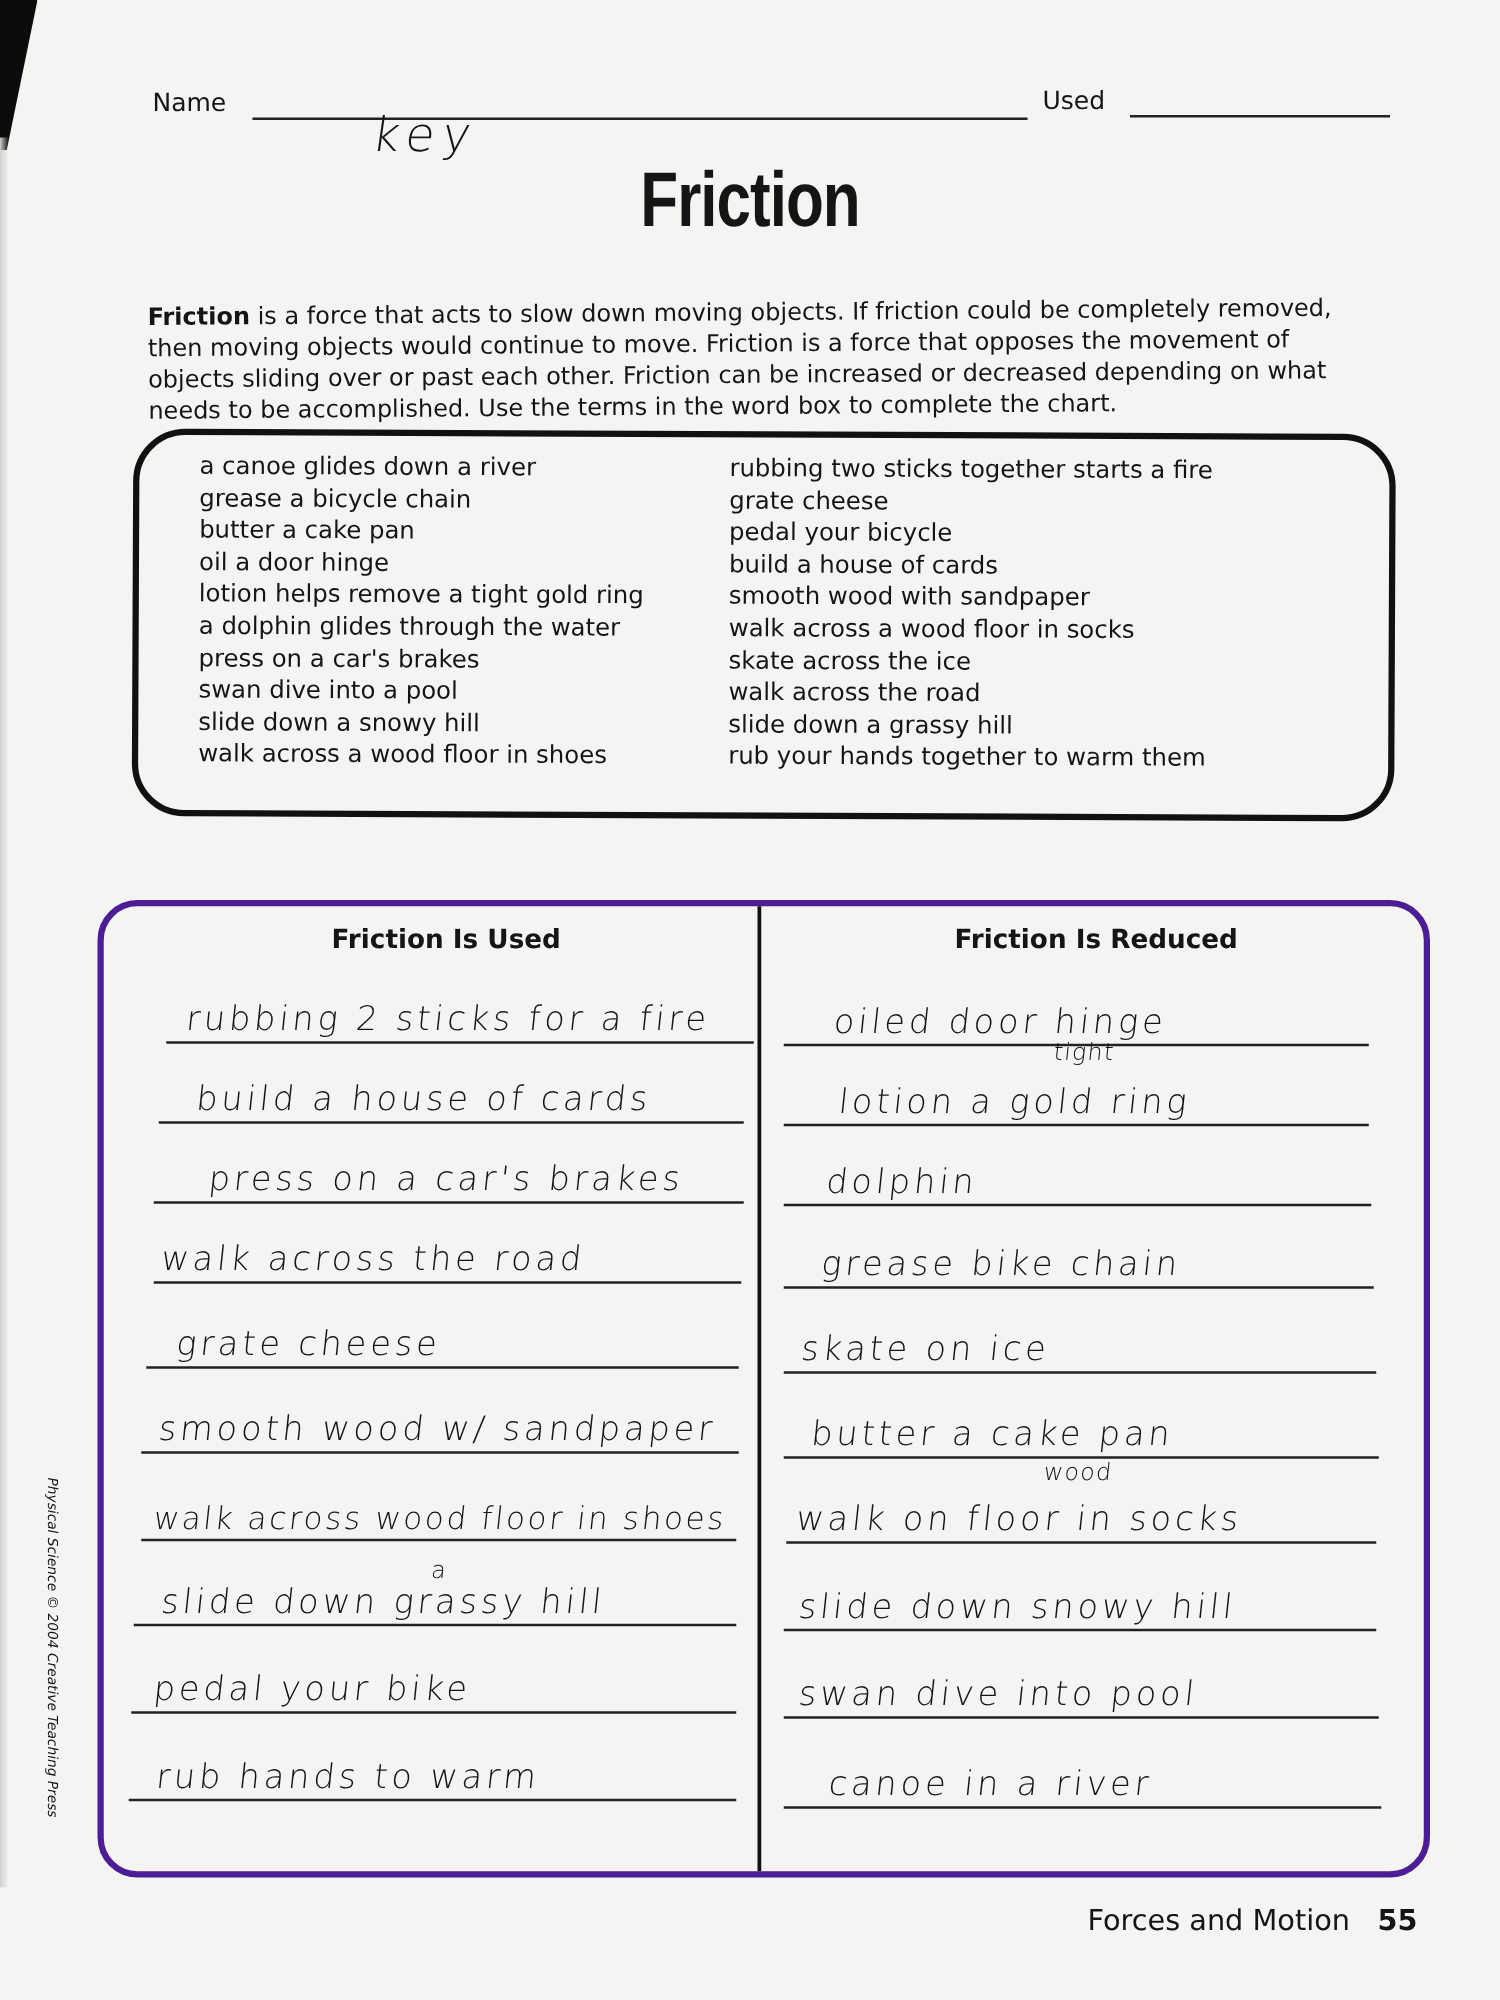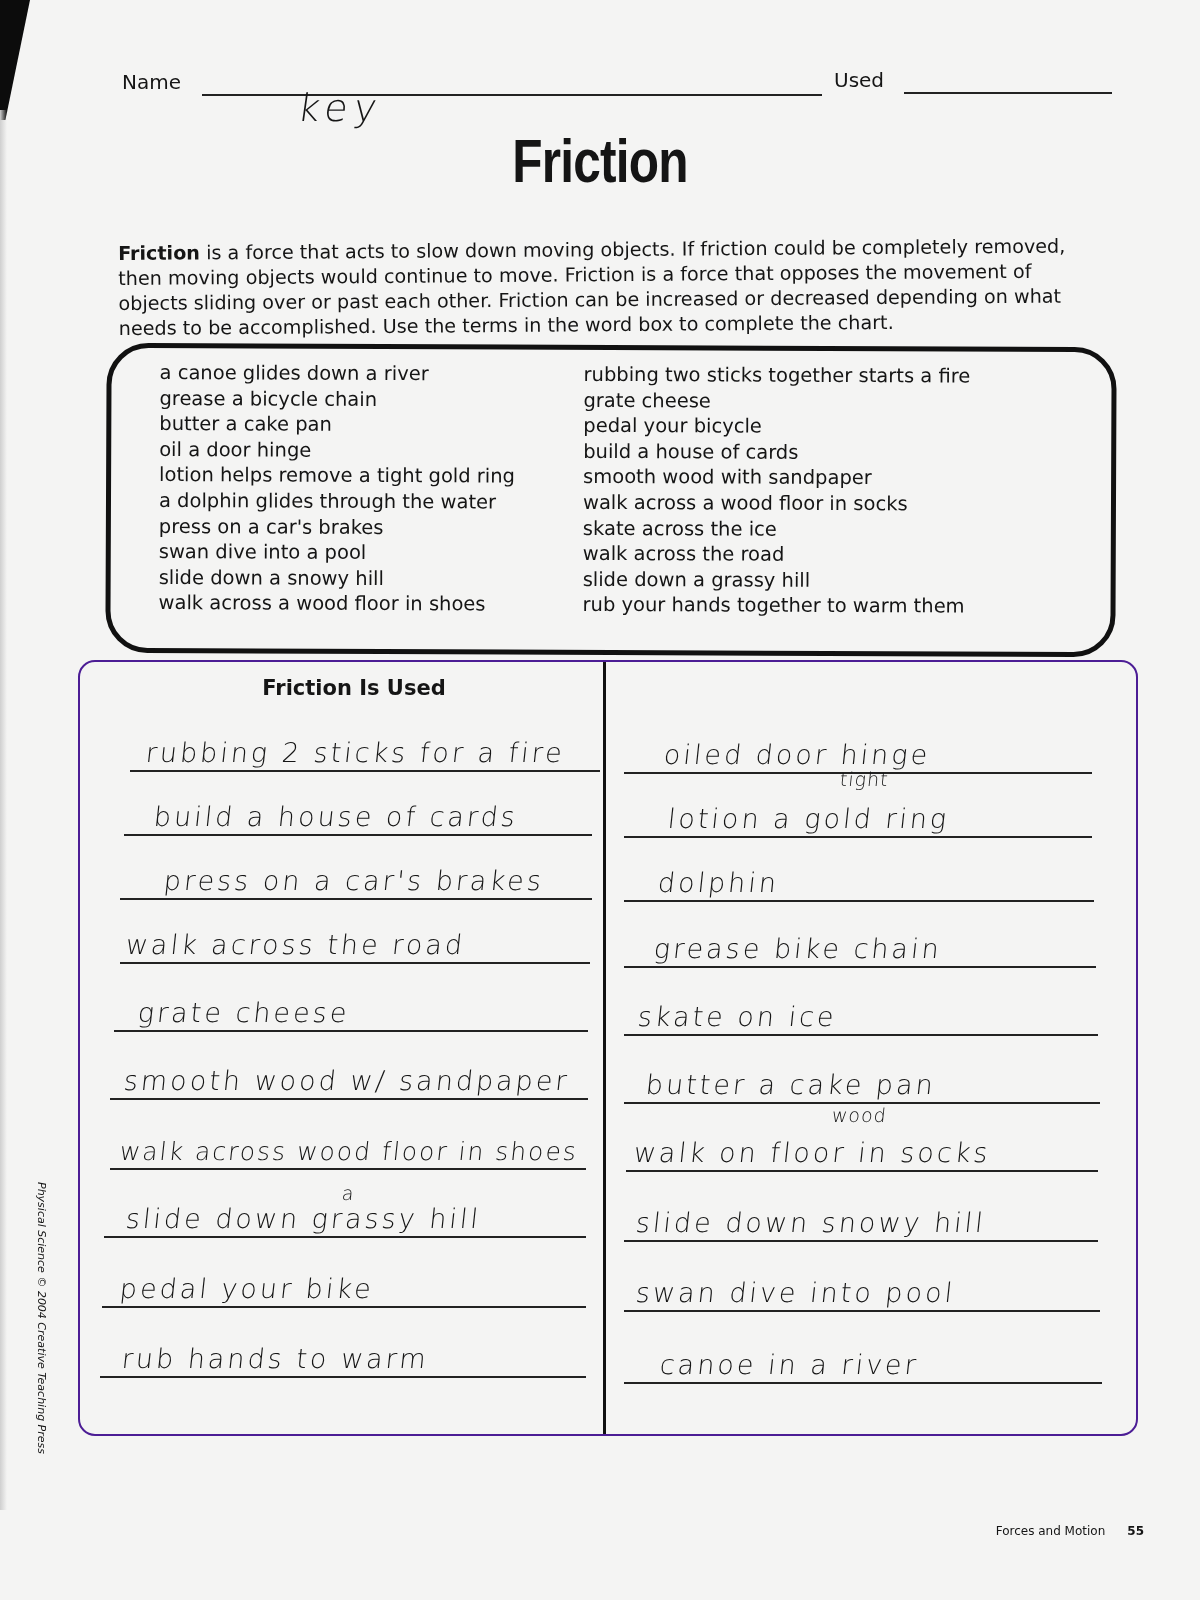--- a/index.html
+++ b/index.html
@@ -45,22 +45,22 @@
       border: 5px solid #111; border-radius: 42px;
       transform: rotate(0.25deg);
     }
     .word-col { position: absolute; top: 12px; font-size: 19.5px; line-height: 25.6px; }
     .word-col.left { left: 48px; }
     .word-col.right { left: 472px; }
     .word-item { white-space: nowrap; }
 
     
     .chart {
-      position: absolute; left: 78px; top: 660px; width: 1056px; height: 772px;
-      border: 2px solid #4c1d95; border-radius: 17px;
+      position: absolute; left: 78px; top: 720px; width: 1056px; height: 772px;
+      border: 5px solid #4c1d95; border-radius: 32px;
     }
     .chart-divider { position: absolute; left: 523px; top: 0; width: 3px; height: 100%; background: #111; }
     .col { position: absolute; top: 0; width: 500px; height: 100%; }
     .col.used { left: 24px; }
     .col.reduced { left: 544px; }
     .col-header { position: absolute; top: 14px; width: 100%; text-align: center; font-weight: bold; font-size: 21px; }
     .answer-row { position: absolute; left: 0; width: 480px; height: 60px; border-bottom: 2px solid #222; }
     .answer-text {
       position: absolute; left: 16px; bottom: 2px; font-family: "DejaVu Sans", sans-serif;
       font-size: 27px; font-weight: 200; letter-spacing: 3px; white-space: nowrap;
@@ -71,21 +71,21 @@
       white-space: nowrap; transform: skewX(-6deg);
     }
 
     .side-credit {
       position: absolute; left: 28px; top: 1180px; width: 290px;
       font-size: 11px; transform: rotate(90deg); transform-origin: left top;
       white-space: nowrap; font-style: italic;
     }
     .side-credit-wrap { position: absolute; left: 48px; top: 1182px; }
     .footer {
-      position: absolute; right: 56px; top: 1524px; font-size: 12px;
+      position: absolute; right: 66px; top: 1524px; font-size: 23px;
     }
     .footer .page { font-weight: bold; margin-left: 22px; }
   </style>
 </head>
 <body>
 
 <div class="edge-shadow"></div>
 <div class="edge-shadow-2"></div>
 
 <div class="header-row">
@@ -160,20 +160,21 @@
     </div>
     <div class="answer-row" style="top:584px;width:484px;left:-2px;">
         <span class="answer-text" style="left:18px">pedal your bike</span>
       </div>
     <div class="answer-row" style="top:654px;width:486px;left:-4px;">
         <span class="answer-text" style="left:22px">rub hands to warm</span>
       </div>
   </div>
 
   <div class="col reduced">
+    <div class="col-header">Friction Is Reduced</div>
     <div class="answer-row" style="top:50px;width:468px;left:0;">
         <span class="answer-text" style="left:40px">oiled door hinge</span>
       </div>
     <div class="answer-row" style="top:114px;width:468px;left:0;">
       <span class="caret-note" style="left:216px;top:-8px">tight</span>
       <span class="answer-text" style="left:44px">lotion a gold ring</span>
     </div>
     <div class="answer-row" style="top:178px;width:470px;left:0;">
         <span class="answer-text" style="left:34px">dolphin</span>
       </div>

